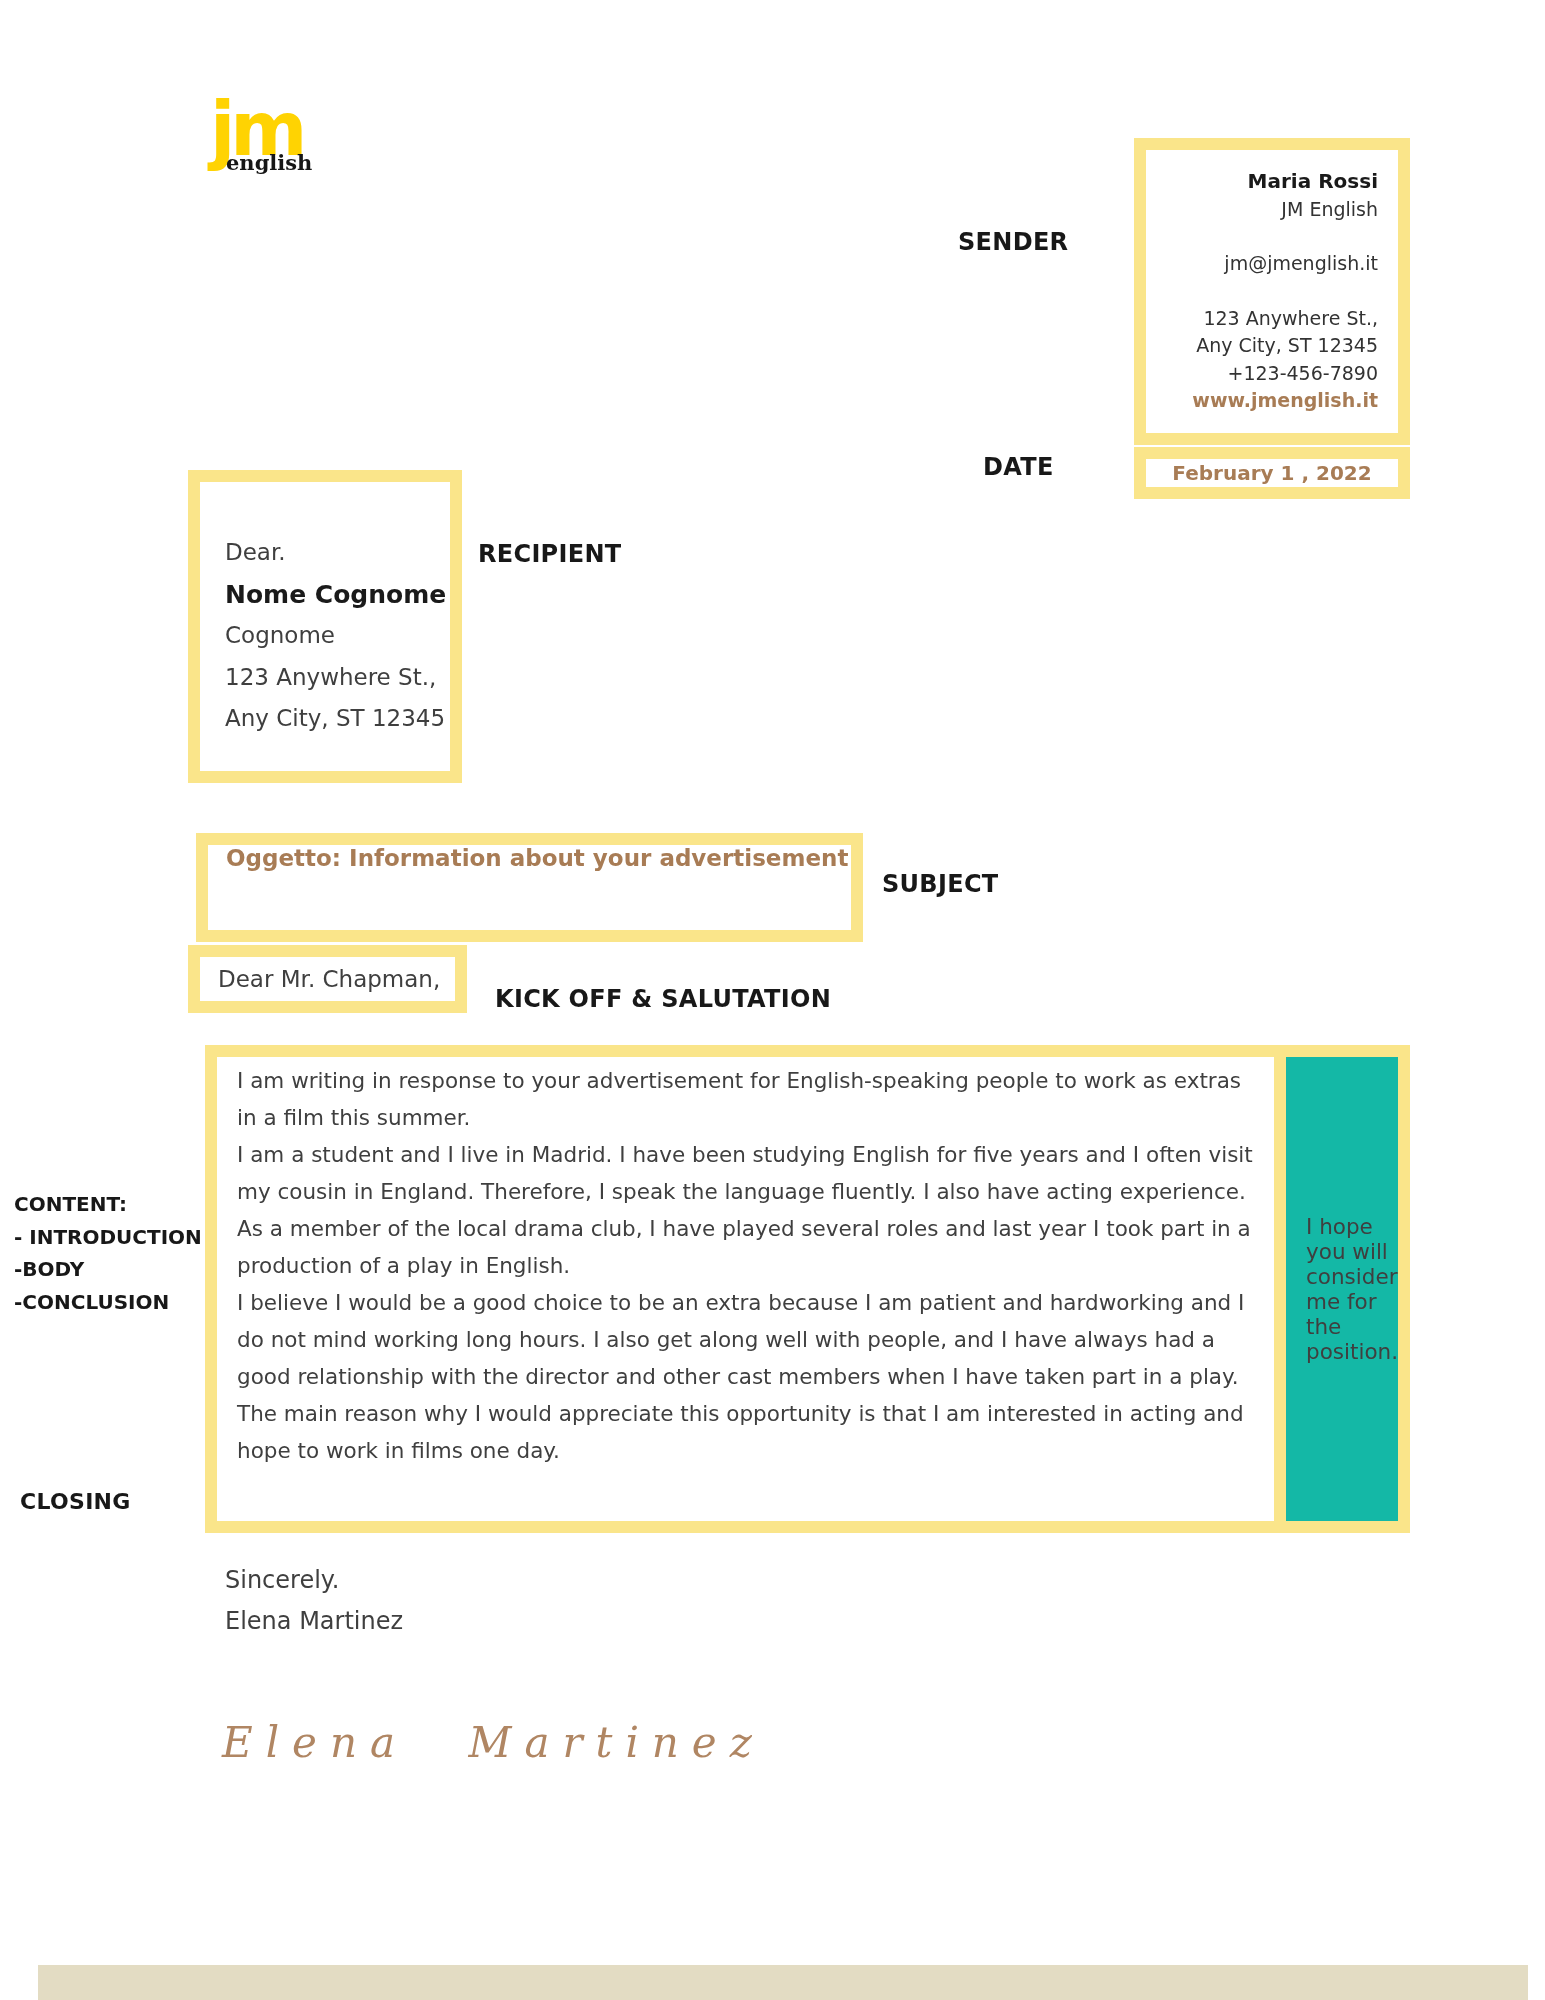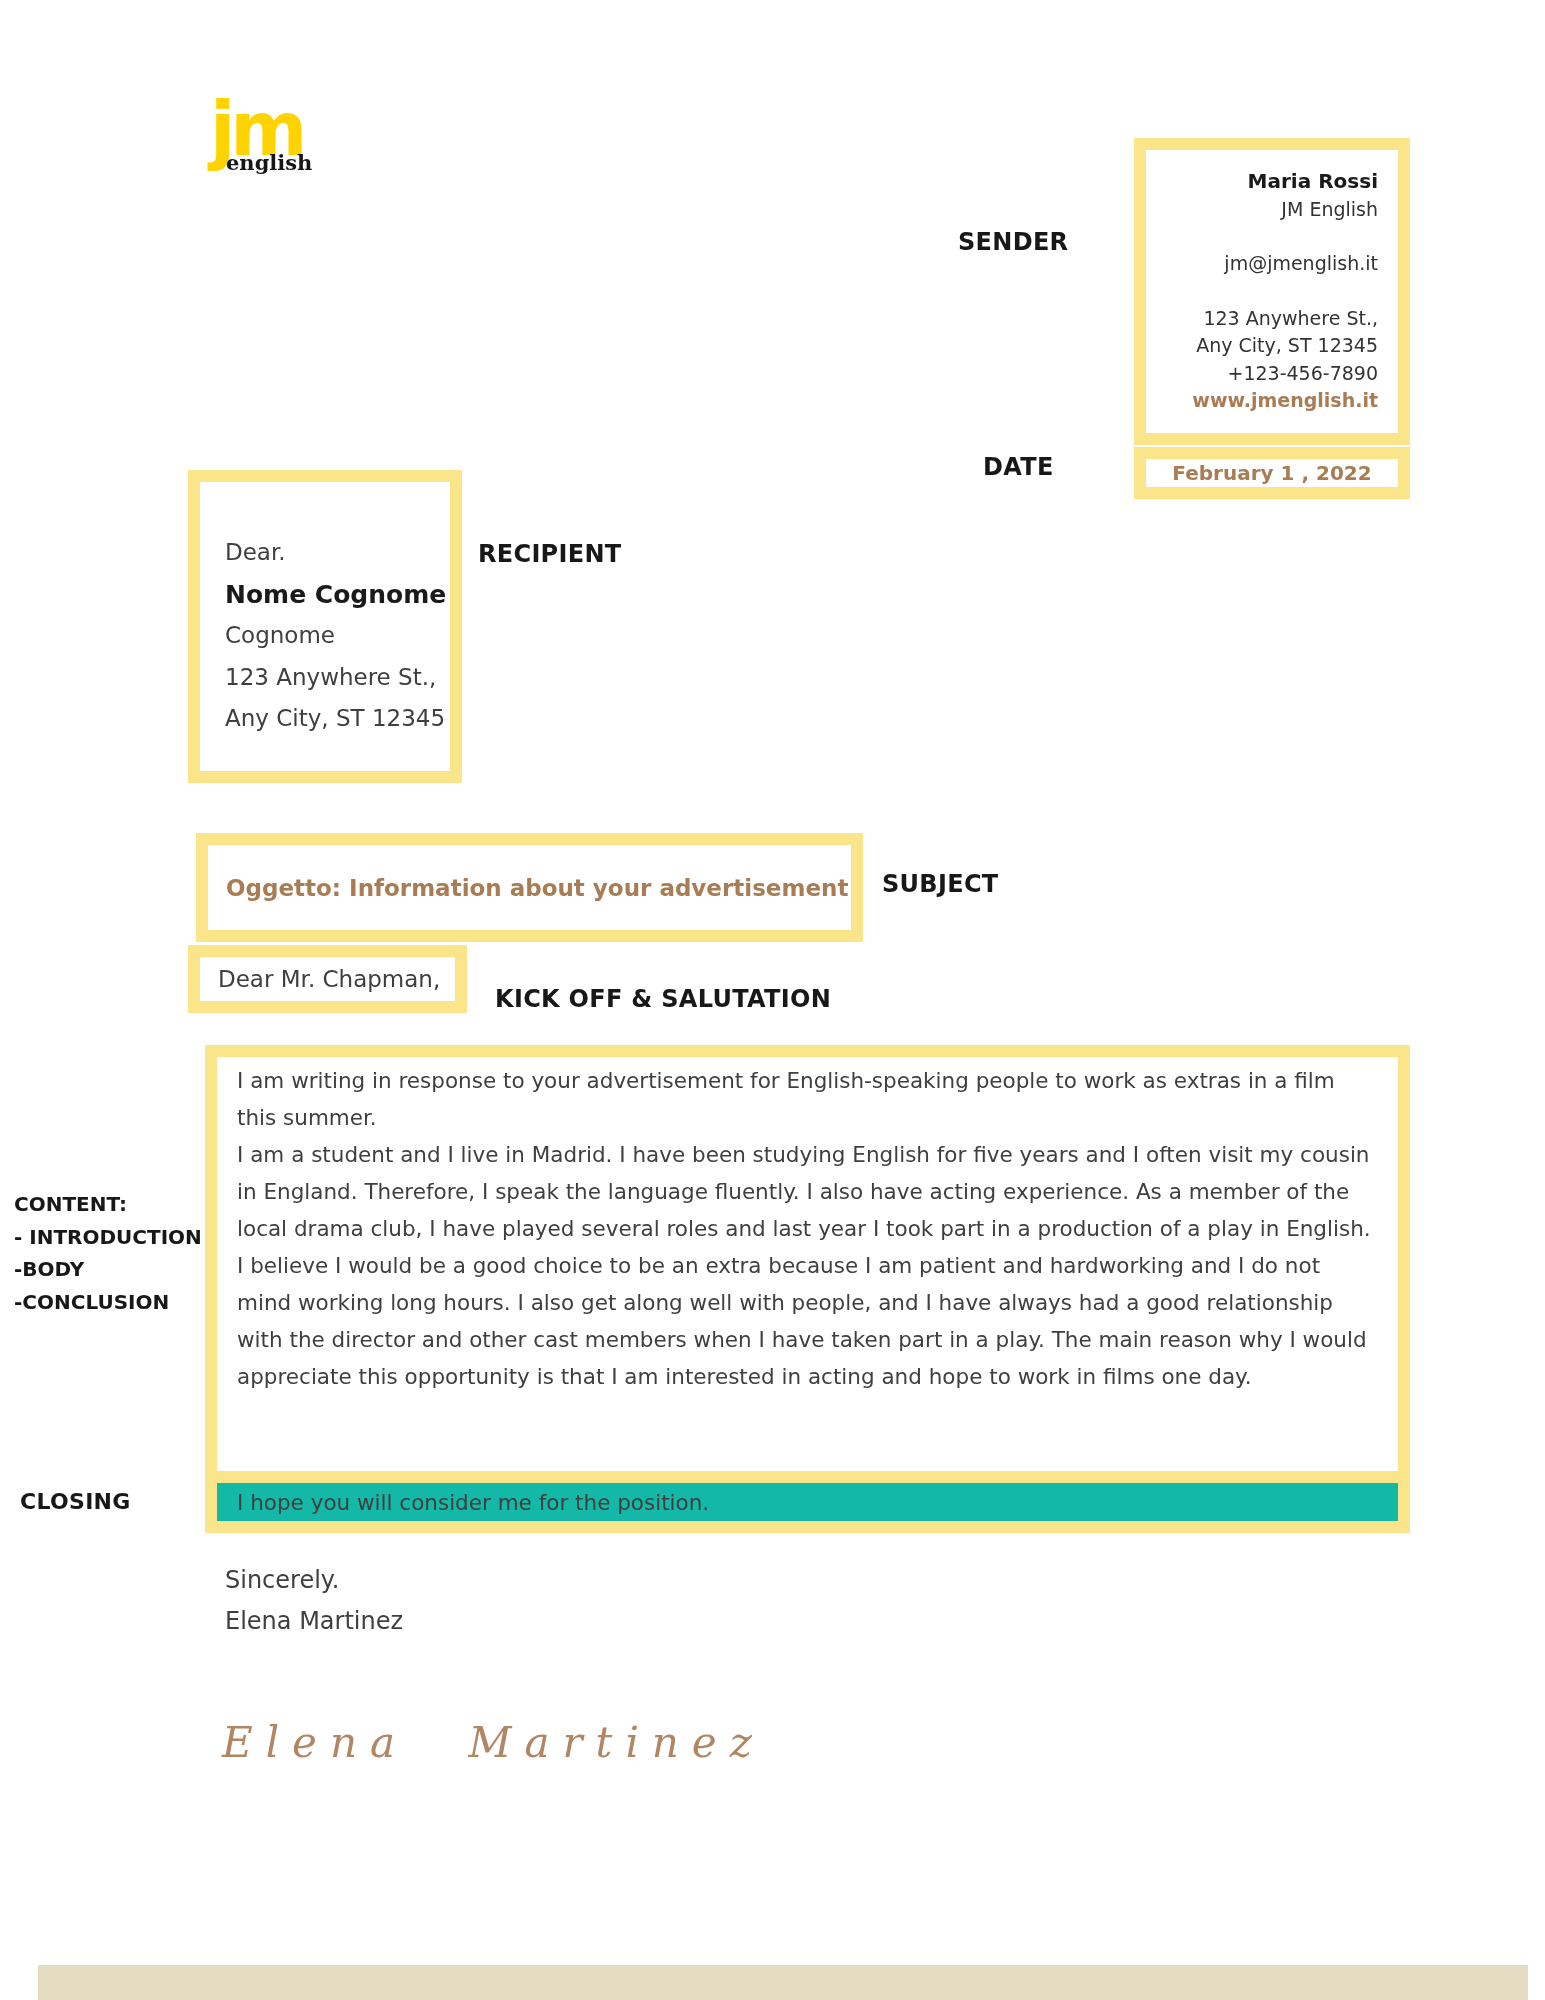--- a/index.html
+++ b/index.html
@@ -49,31 +49,31 @@
 
   .date-box { left: 1134px; top: 447px; width: 276px; height: 52px;
     display: flex; align-items: center; justify-content: center;
     font-weight: 700; font-size: 20px; color: #A87C55; }
 
   .recipient-box { left: 188px; top: 470px; width: 274px; height: 313px;
     padding: 50px 0 0 25px; font-size: 23px; line-height: 41.5px; color: #3f3f3f; }
   .recipient-name { font-weight: 700; font-size: 25px; color: #1a1a1a; }
 
   .subject-box { left: 196px; top: 833px; width: 667px; height: 109px;
-    display: flex; align-items: center; padding-left: 18px;
+    display: flex; padding-left: 18px;
     font-weight: 700; font-size: 23px; color: #A87C55; }
 
   .salutation-box { left: 188px; top: 945px; width: 279px; height: 68px;
     display: flex; align-items: center; padding-left: 18px;
     font-size: 23px; color: #3f3f3f; }
 
   
   .content-frame { left: 205px; top: 1045px; width: 1205px; height: 488px;
     background: #FAE58A; box-sizing: border-box; padding: 12px;
-    display: flex; flex-direction: column; gap: 12px; }
+    display: flex; flex-direction: row; gap: 12px; }
   .body-white { background: #ffffff; flex: 1 1 auto; padding: 5px 18px 0 20px;
     font-size: 21.5px; line-height: 37px; color: #3f3f3f; overflow: hidden; }
   .body-white p { margin: 0; }
   .closing-white { background: #14b8a6; flex: 0 0 38px; display: flex;
     align-items: center; padding-left: 20px; font-size: 21.5px; color: #3f3f3f; }
 
   
   .signoff { left: 225px; top: 1560px; font-size: 24px; line-height: 41px;
     color: #3f3f3f; }
   .signature { left: 222px; top: 1718px;

